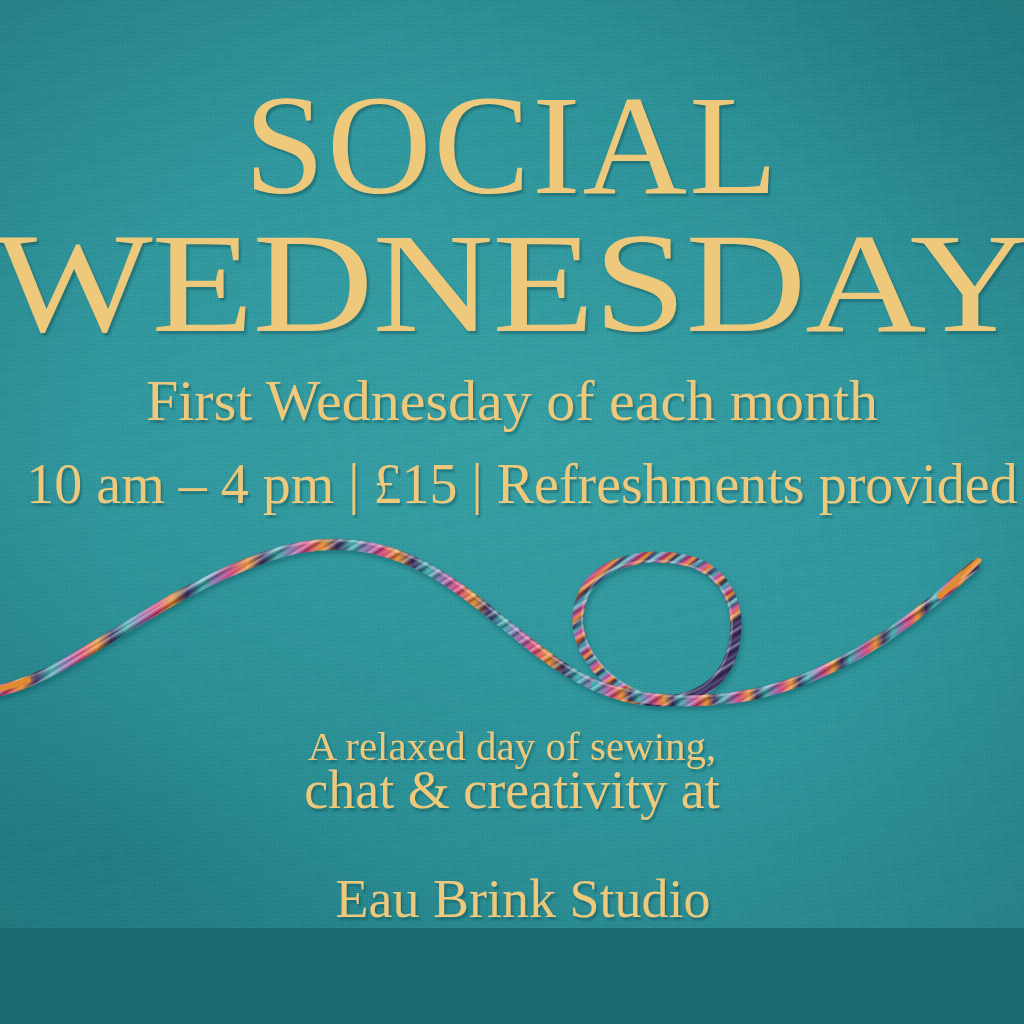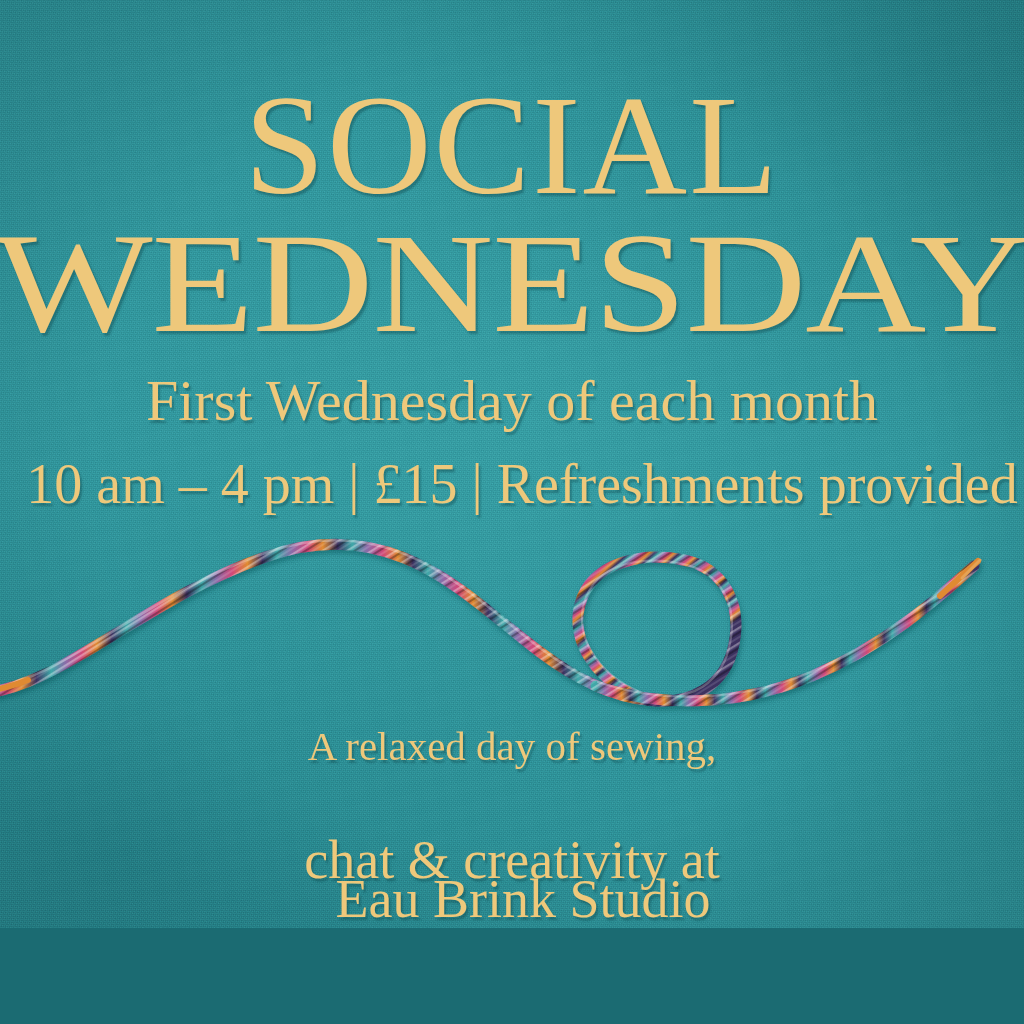--- a/index.html
+++ b/index.html
@@ -95,21 +95,21 @@
   }
   #sub-details {
     top: 456px;
     font-size: 56px;
     transform: scaleX(1.0);
     padding-left: 20px;
   }
 
   
   #blurb-1 { top: 726px; font-size: 41px; }
-  #blurb-2 { top: 833px; font-size: 54px; }
+  #blurb-2 { top: 763px; font-size: 54px; }
   #blurb-3 { top: 872px; font-size: 54px; margin-left: 22px; }
 
   
   #thread-art {
     position: absolute;
     left: 0;
     top: 0;
     width: 1024px;
     height: 1024px;
     z-index: 3;

